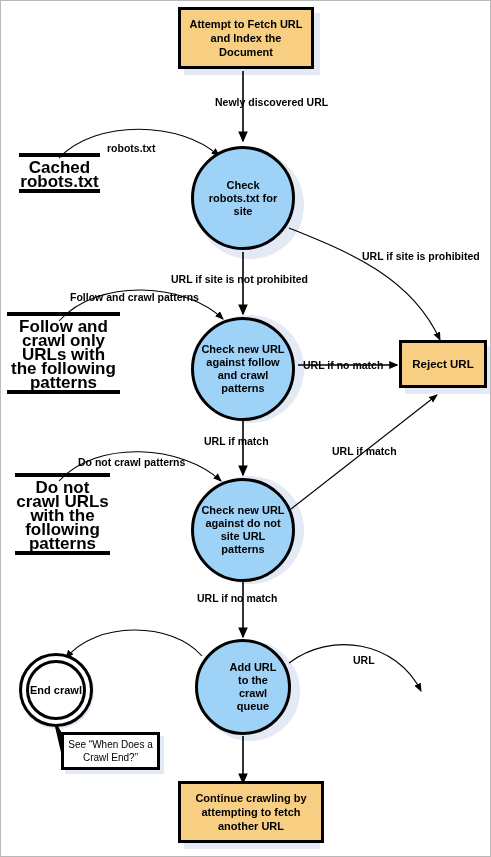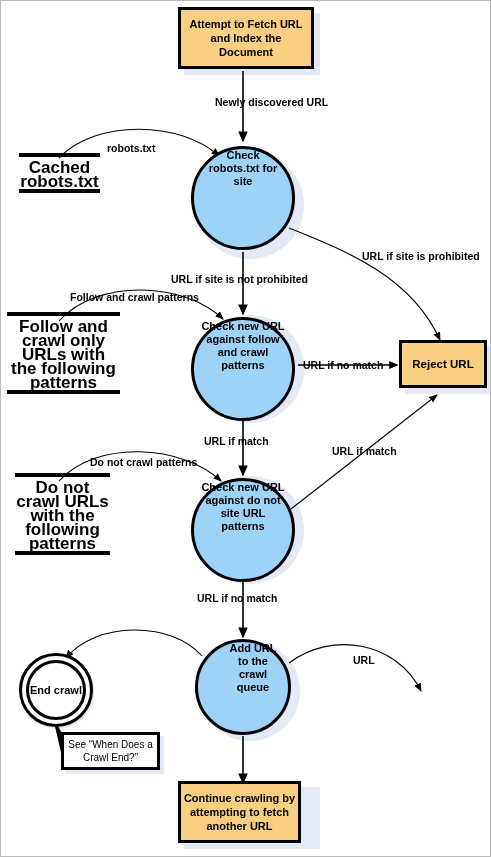--- a/index.html
+++ b/index.html
@@ -48,20 +48,21 @@
   .pbox .shadow-pad { padding: 0 2px; }
 
   
   .circ {
     position: absolute;
     border-radius: 50%;
     background: #9ed2f7;
     border: 3px solid #000000;
     box-sizing: border-box;
     display: flex;
+    align-items: center;
     justify-content: center;
     text-align: center;
     font-weight: bold;
     font-size: 11px;
     line-height: 13px;
     color: #000;
     z-index: 5;
   }
 
   
@@ -236,39 +237,39 @@
   <div class="term-outer" style="left:18px; top:652px; width:74px; height:74px;"></div>
   <div class="term-inner" style="left:25px; top:659px; width:60px; height:60px;">
     <span>End crawl</span>
   </div>
 
   <div class="callout" style="left:60px; top:731px; width:99px; height:38px;justify-content:center;">
     <span>See “When Does a Crawl End?”</span>
   </div>
 
 
-  <div class="pbox" style="left:177px; top:780px; width:123px; height:62px;text-align:center;">
+  <div class="pbox" style="left:177px; top:780px; width:146px; height:62px;text-align:center;">
     <span class="shadow-pad">Continue crawling by attempting to fetch another URL</span>
   </div>
 
   <div class="elabel" style="left:182px; top:95px;padding-left:32px;">Newly discovered URL</div>
 
   <div class="elabel" style="left:106px; top:141px;">robots.txt</div>
 
   <div class="elabel" style="left:321px; top:249px;padding-left:40px;">URL if site is prohibited</div>
 
   <div class="elabel" style="left:170px; top:272px;">URL if site is not prohibited</div>
 
   <div class="elabel" style="left:69px; top:290px;">Follow and crawl patterns</div>
 
   <div class="elabel" style="left:302px; top:358px;">URL if no match</div>
 
   <div class="elabel" style="left:203px; top:434px;">URL if match</div>
 
-  <div class="elabel" style="left:89px; top:455px;">Do not crawl patterns</div>
+  <div class="elabel" style="left:77px; top:455px;">Do not crawl patterns</div>
 
   <div class="elabel" style="left:331px; top:444px;">URL if match</div>
 
   <div class="elabel" style="left:196px; top:591px;">URL if no match</div>
 
   <div class="elabel" style="left:352px; top:653px;">URL</div>
 
 </div>
 
 </body></html>

